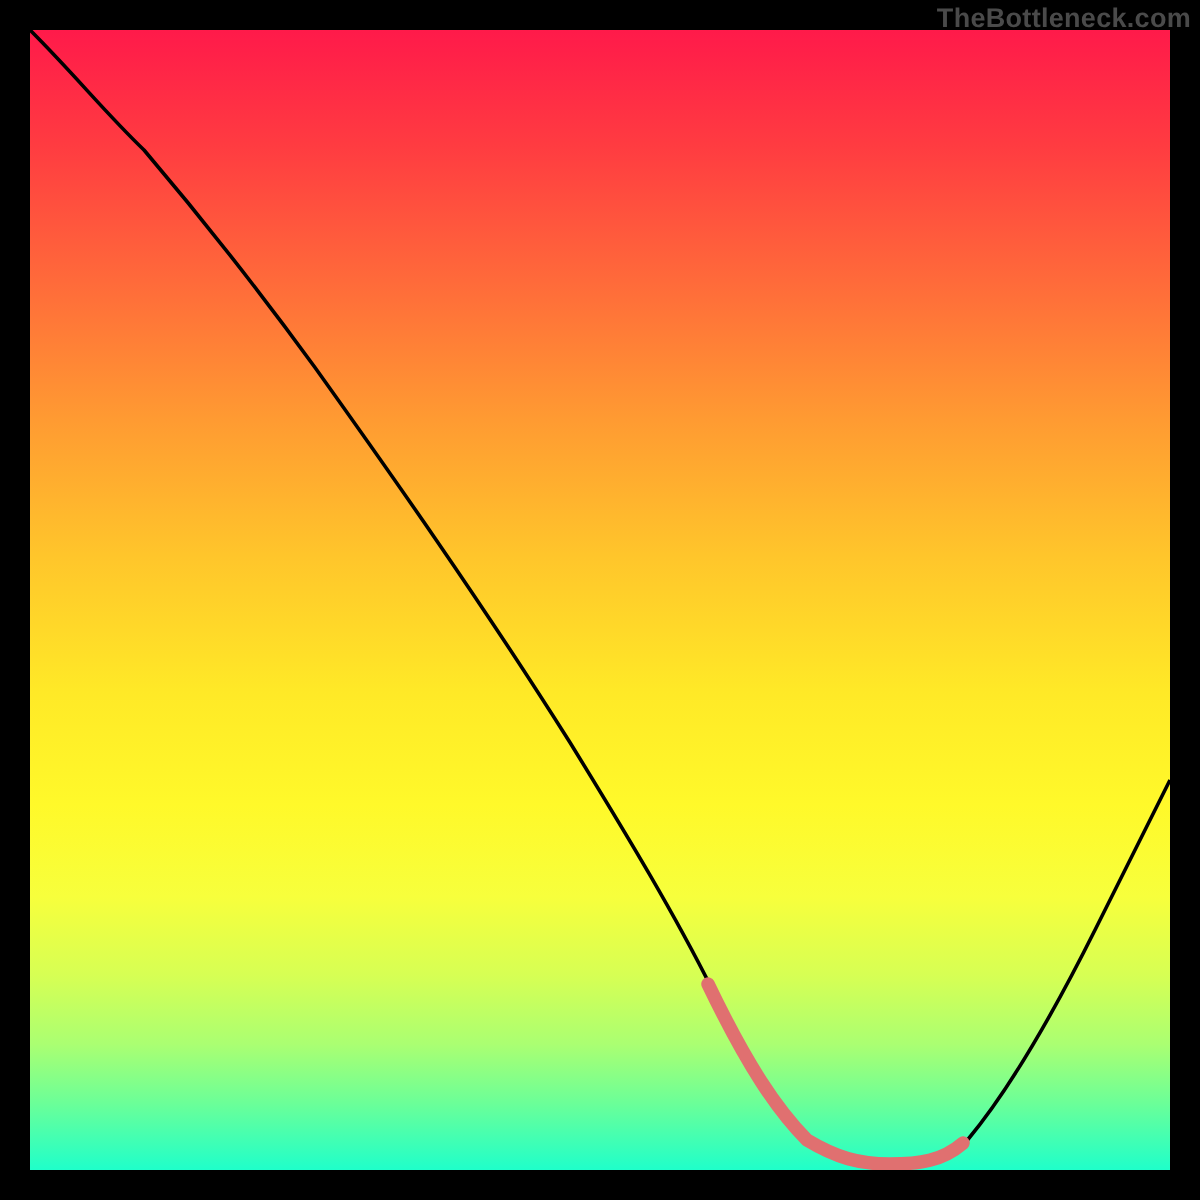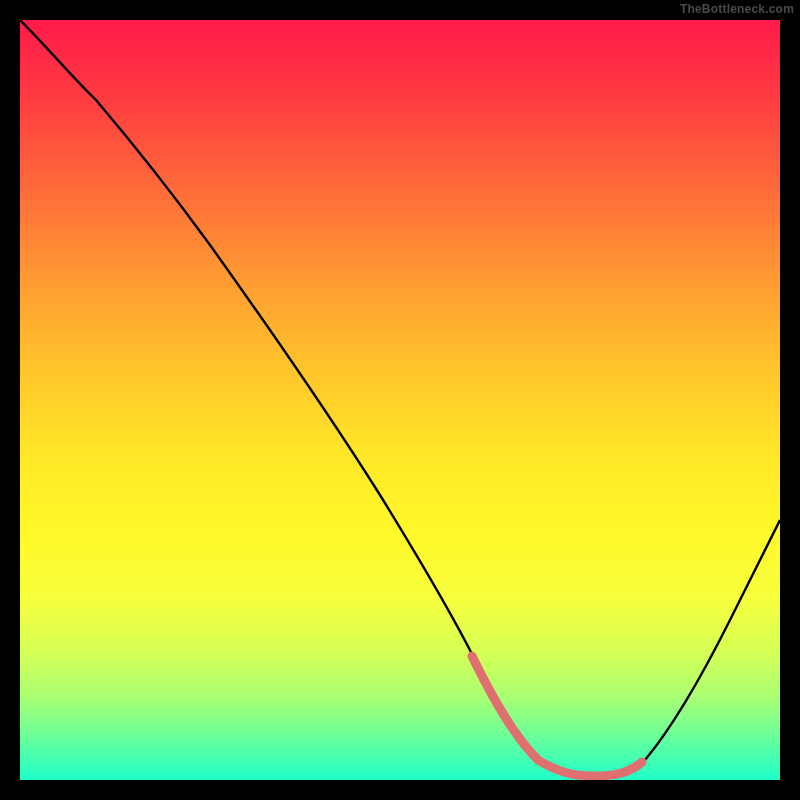--- a/index.html
+++ b/index.html
@@ -35,21 +35,21 @@
     left: 0; top: 0;
     width: 760px;
     height: 760px;
     pointer-events: none;
   }
   .watermark {
     position: absolute;
     top: 2px;
     right: 6px;
     font-family: Arial, Helvetica, sans-serif;
-    font-size: 12px;
+    font-size: 18px;
     font-weight: 600;
     color: #4a4a4a;
     letter-spacing: 0.2px;
     user-select: none;
   }
 </style>
 </head>
 <body>
 
 <div class="stage">

